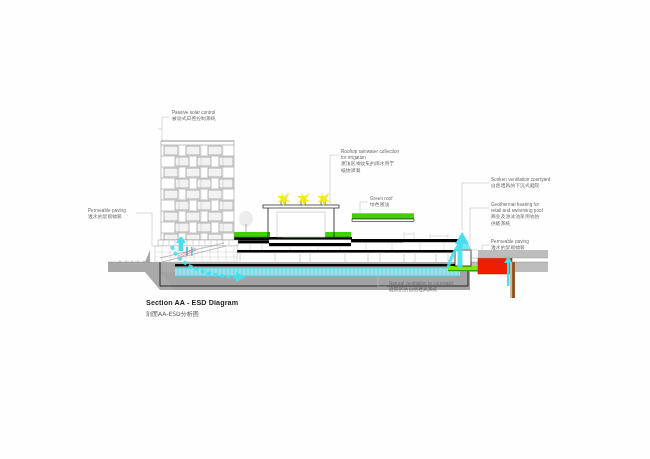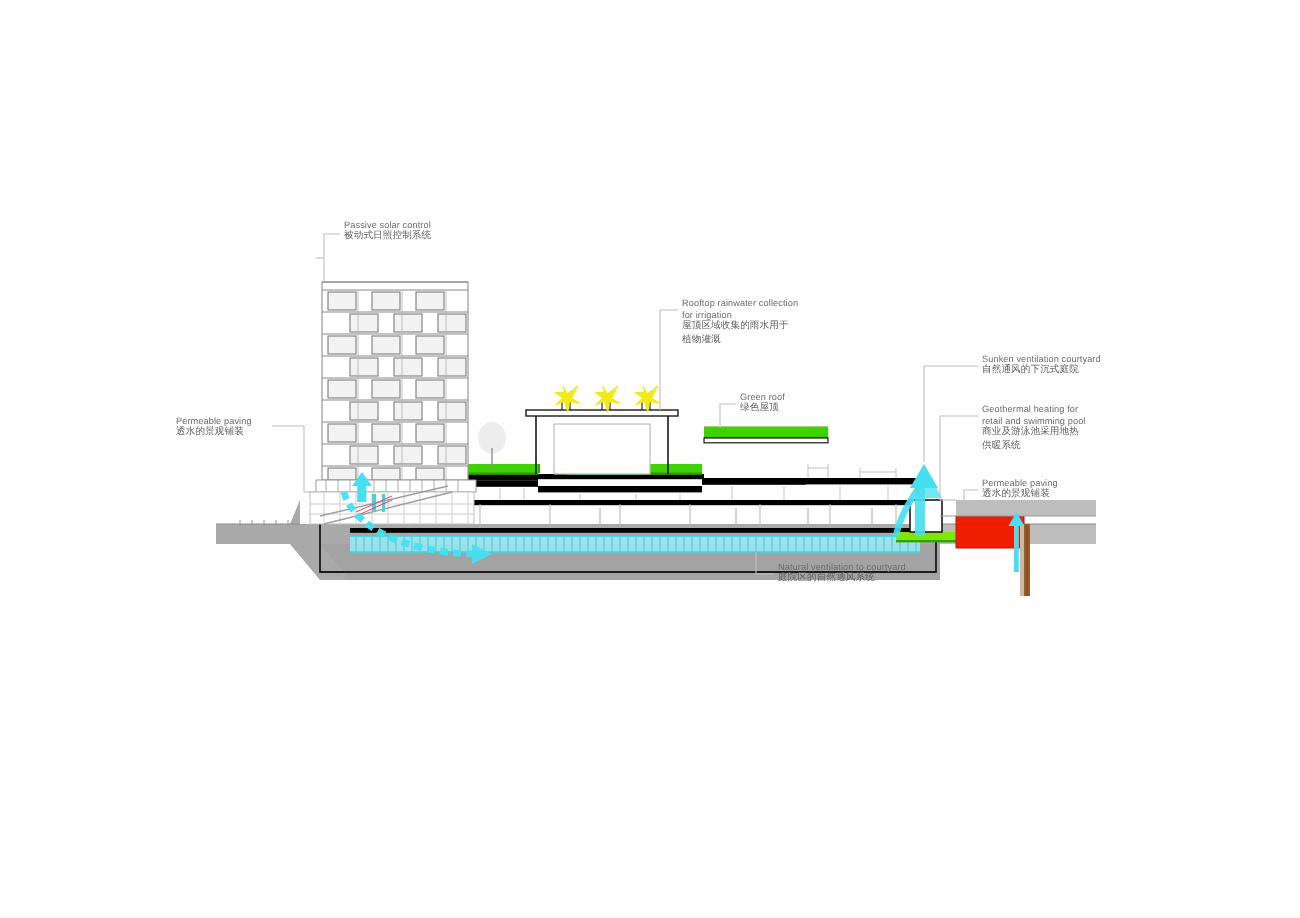--- a/index.html
+++ b/index.html
@@ -443,14 +443,18 @@
   <div class="lbl" style="left:491px;top:239px;">
     <span class="en">Permeable paving</span>
     <span class="cn">透水的景观铺装</span>
   </div>
 
   <div class="lbl" style="left:389px;top:281px;">
     <span class="en">Natural ventilation to courtyard</span>
     <span class="cn">庭院区的自然通风系统</span>
   </div>
 
+  <div id="title">
+    <div class="t-en">Section AA - ESD Diagram</div>
+    <div class="t-cn">剖面AA-ESD分析图</div>
+  </div>
 
 </div>
 
 </body></html>

